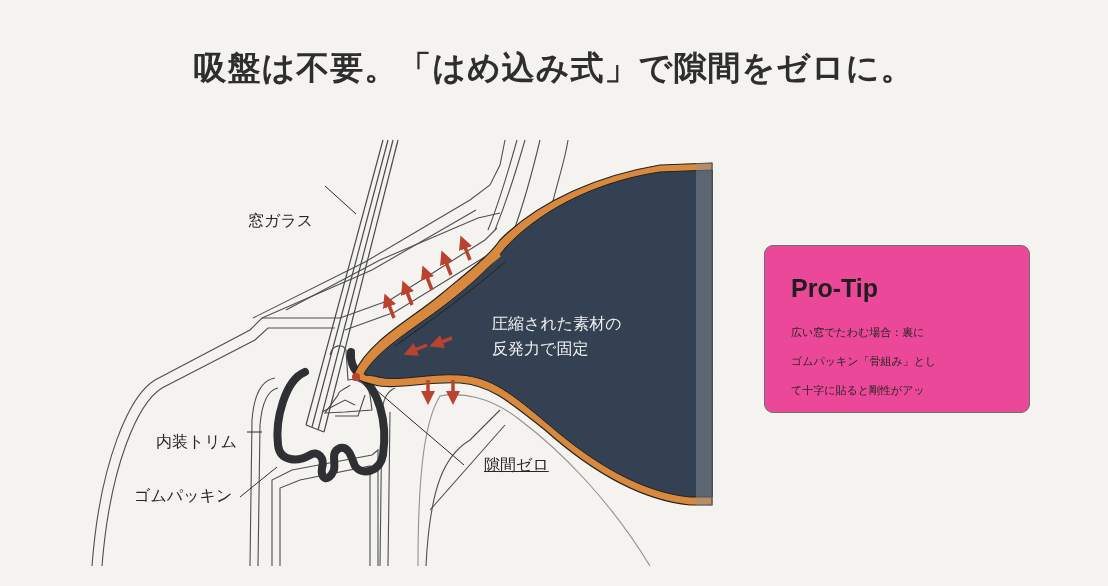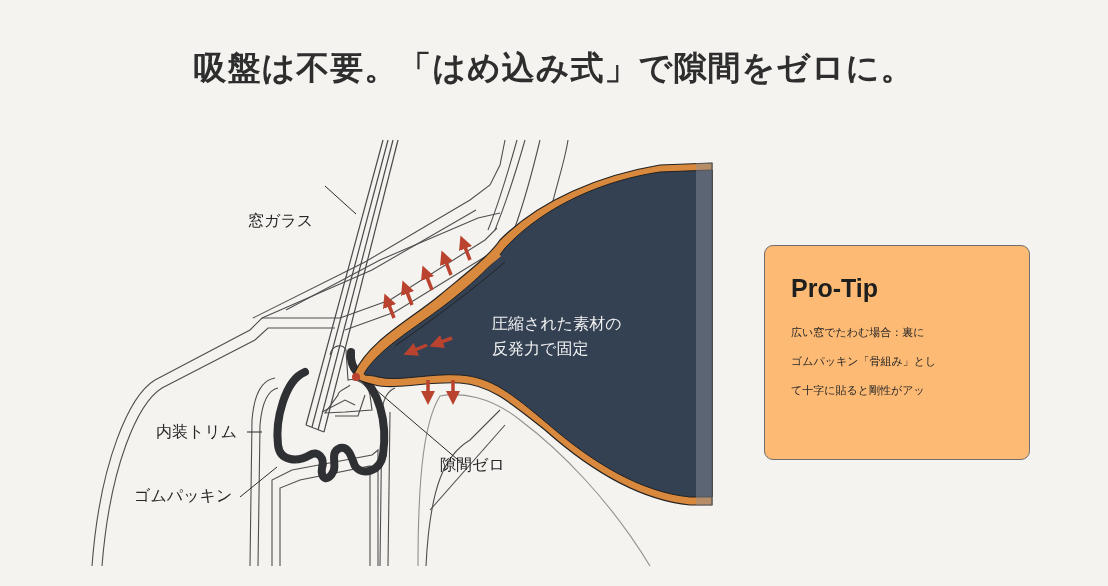--- a/index.html
+++ b/index.html
@@ -17,23 +17,23 @@
     }
     .diagram { position: absolute; left: 0; top: 0; width: 1108px; height: 586px; }
     .label {
       position: absolute; font-size: 16px; color: #262626; white-space: nowrap;
     }
     .label-inner {
       position: absolute; font-size: 16px; color: #f2f2f2; white-space: nowrap;
       line-height: 25px;
     }
     .tip-box {
-      position: absolute; left: 764px; top: 245px; width: 266px; height: 215px;
+      position: absolute; left: 764px; top: 245px; width: 266px; height: 168px;
       border: 1.5px solid #6e6e6e; border-radius: 9px; box-sizing: border-box;
-      background: #fdba74;
+      background: #ec4899;
     }
     .tip-title {
       position: absolute; left: 26px; top: 28px;
       font-family: "Liberation Sans", sans-serif;
       font-size: 25px; font-weight: bold; color: #1e1e1e;
     }
     .tip-body {
       position: absolute; left: 26px; top: 72px; width: 230px;
       font-size: 11px; line-height: 29px; color: #262626;
     }
@@ -125,23 +125,23 @@
 
   <g stroke="#2a2a2a" stroke-width="1" fill="none">
     <line x1="325" y1="186" x2="356" y2="214"></line>
     <line x1="247" y1="432" x2="262" y2="432"></line>
     <line x1="240" y1="497" x2="277" y2="467"></line>
     <line x1="375" y1="389" x2="464" y2="465"></line>
   </g>
 </svg>
 
 <div class="label" style="left:248px; top:175px;margin-top:36px;">窓ガラス</div>
-<div class="label" style="left:156px; top:422px;">内装トリム</div>
+<div class="label" style="left:156px; top:432px;">内装トリム</div>
 <div class="label" style="left:134px; top:486px;">ゴムパッキン</div>
-<div class="label" style="left:440px; top:455px;">隙間ゼロ</div>
+<div class="label" style="left:484px; top:455px;text-decoration:underline;">隙間ゼロ</div>
 
 <div class="label-inner" style="left:492px; top:311px; width:160px;">
   <div>圧縮された素材の</div>
   <div>反発力で固定</div>
 </div>
 
 <div class="tip-box">
   <div class="tip-title">Pro-Tip</div>
   <div class="tip-body">
     <span class="tip-line">広い窓でたわむ場合：裏に</span>

